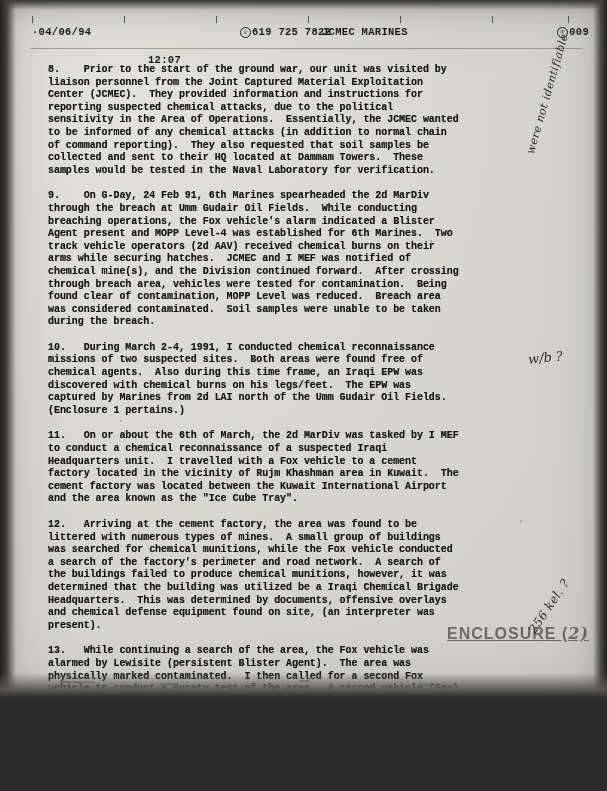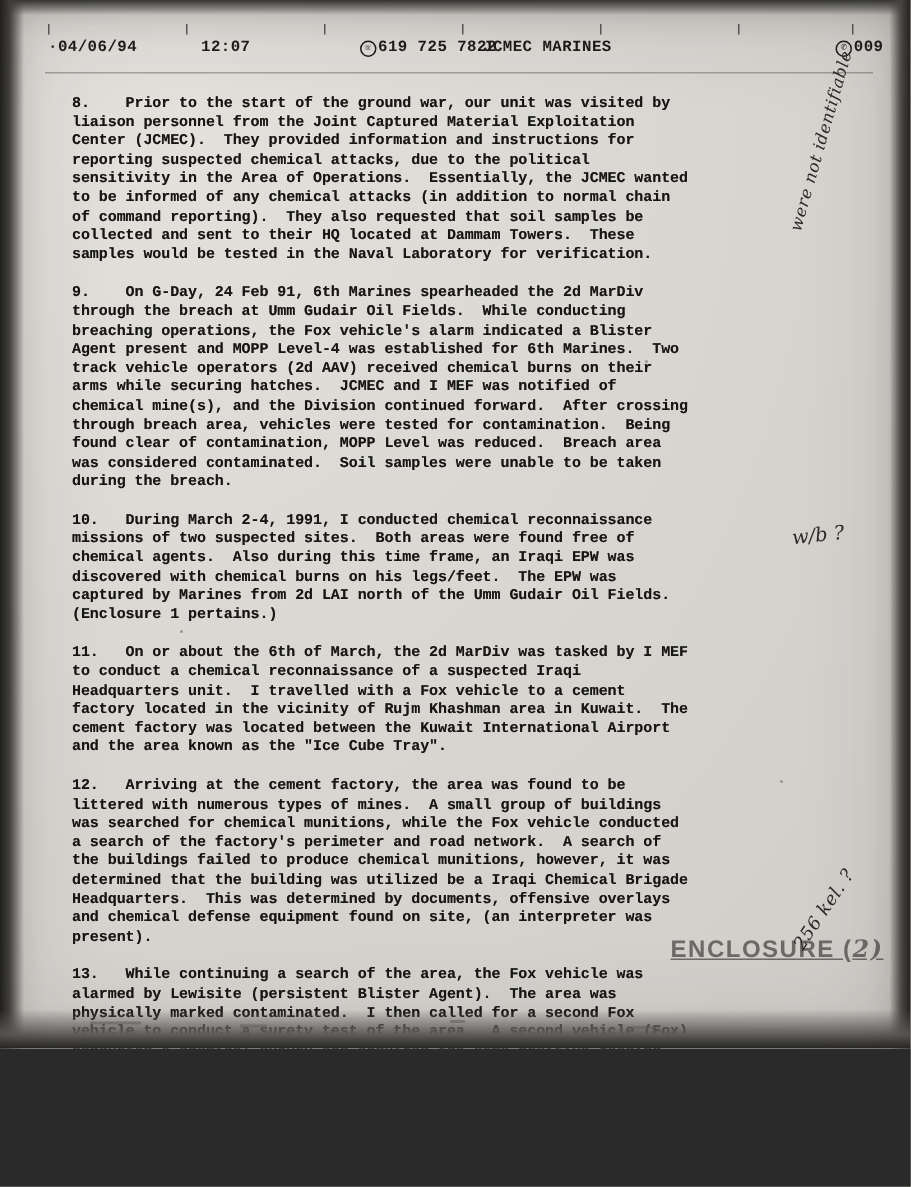--- a/index.html
+++ b/index.html
@@ -74,21 +74,21 @@
     font-weight: bold;
     color: #1b1a18;
     letter-spacing: 0.3px;
     z-index: 20;
   }
   .fax-header .fh {
     position: absolute;
     white-space: nowrap;
   }
   .fh-date { left: 10px; }
-  .fh-time { left: 112px; }
+  .fh-time { left: 126px; margin-top: 28px; }
   .fh-phone { left: 170px; padding-left: 48px; }
   .fh-phone .circ {
     display: inline-block;
     border: 1.2px solid #1b1a18;
     border-radius: 50%;
     width: 9px; height: 9px;
     line-height: 8px;
     text-align: center;
     font-size: 7px;
     margin-right: 1px;

